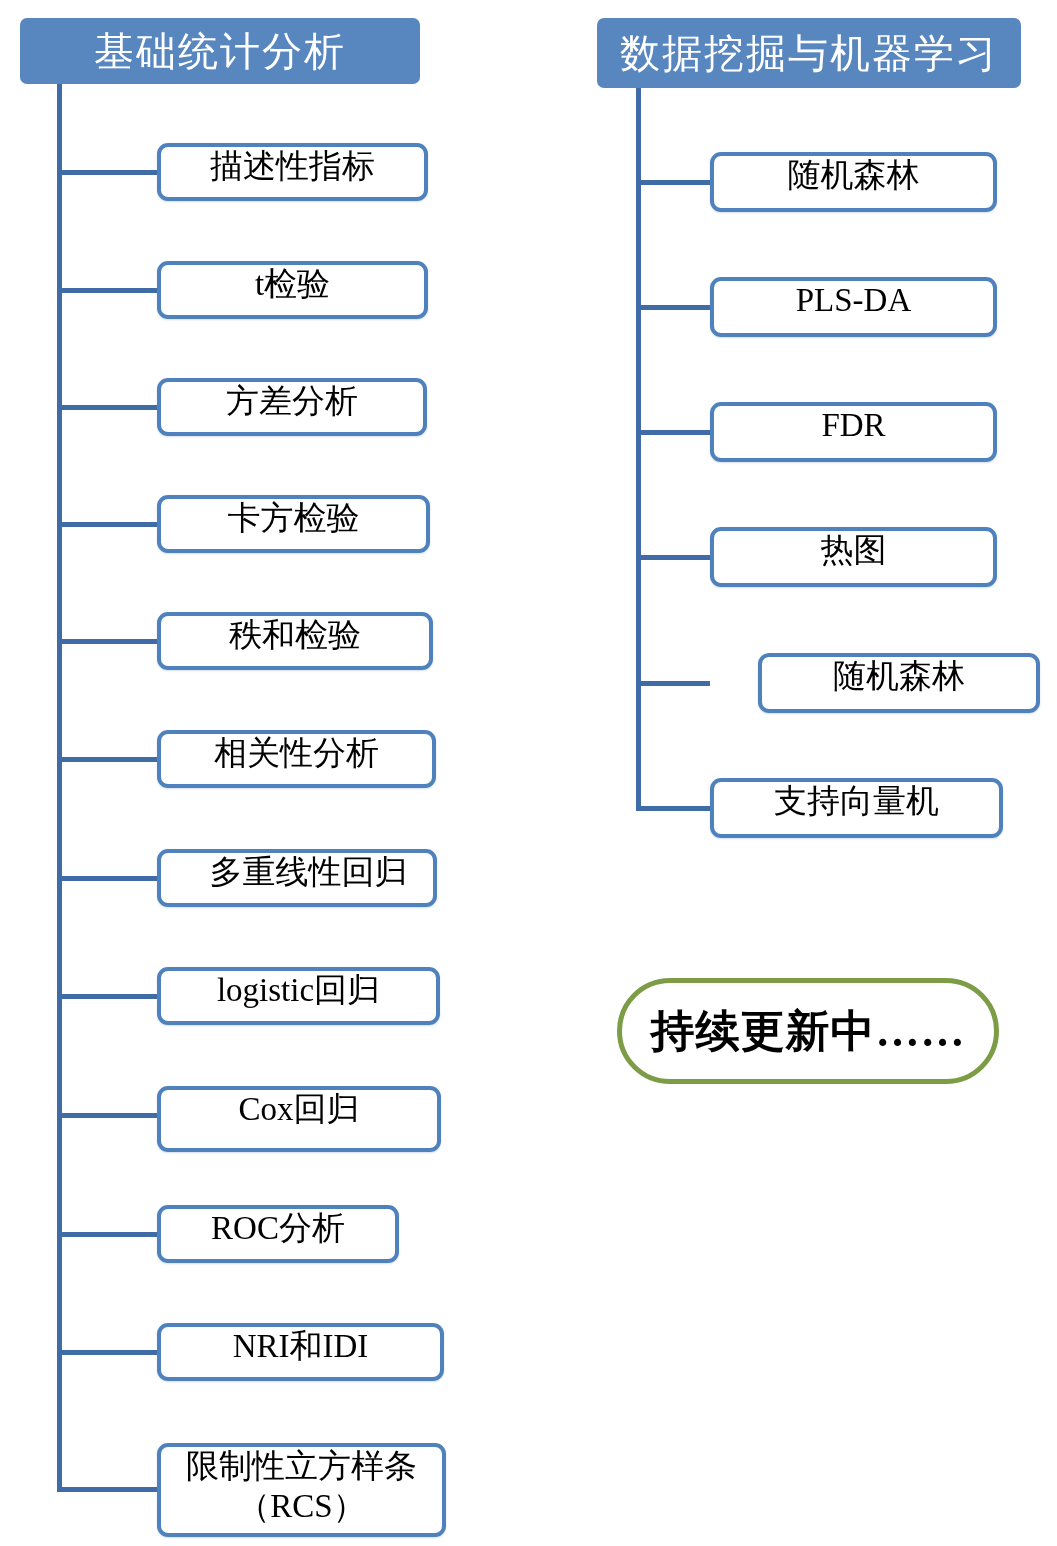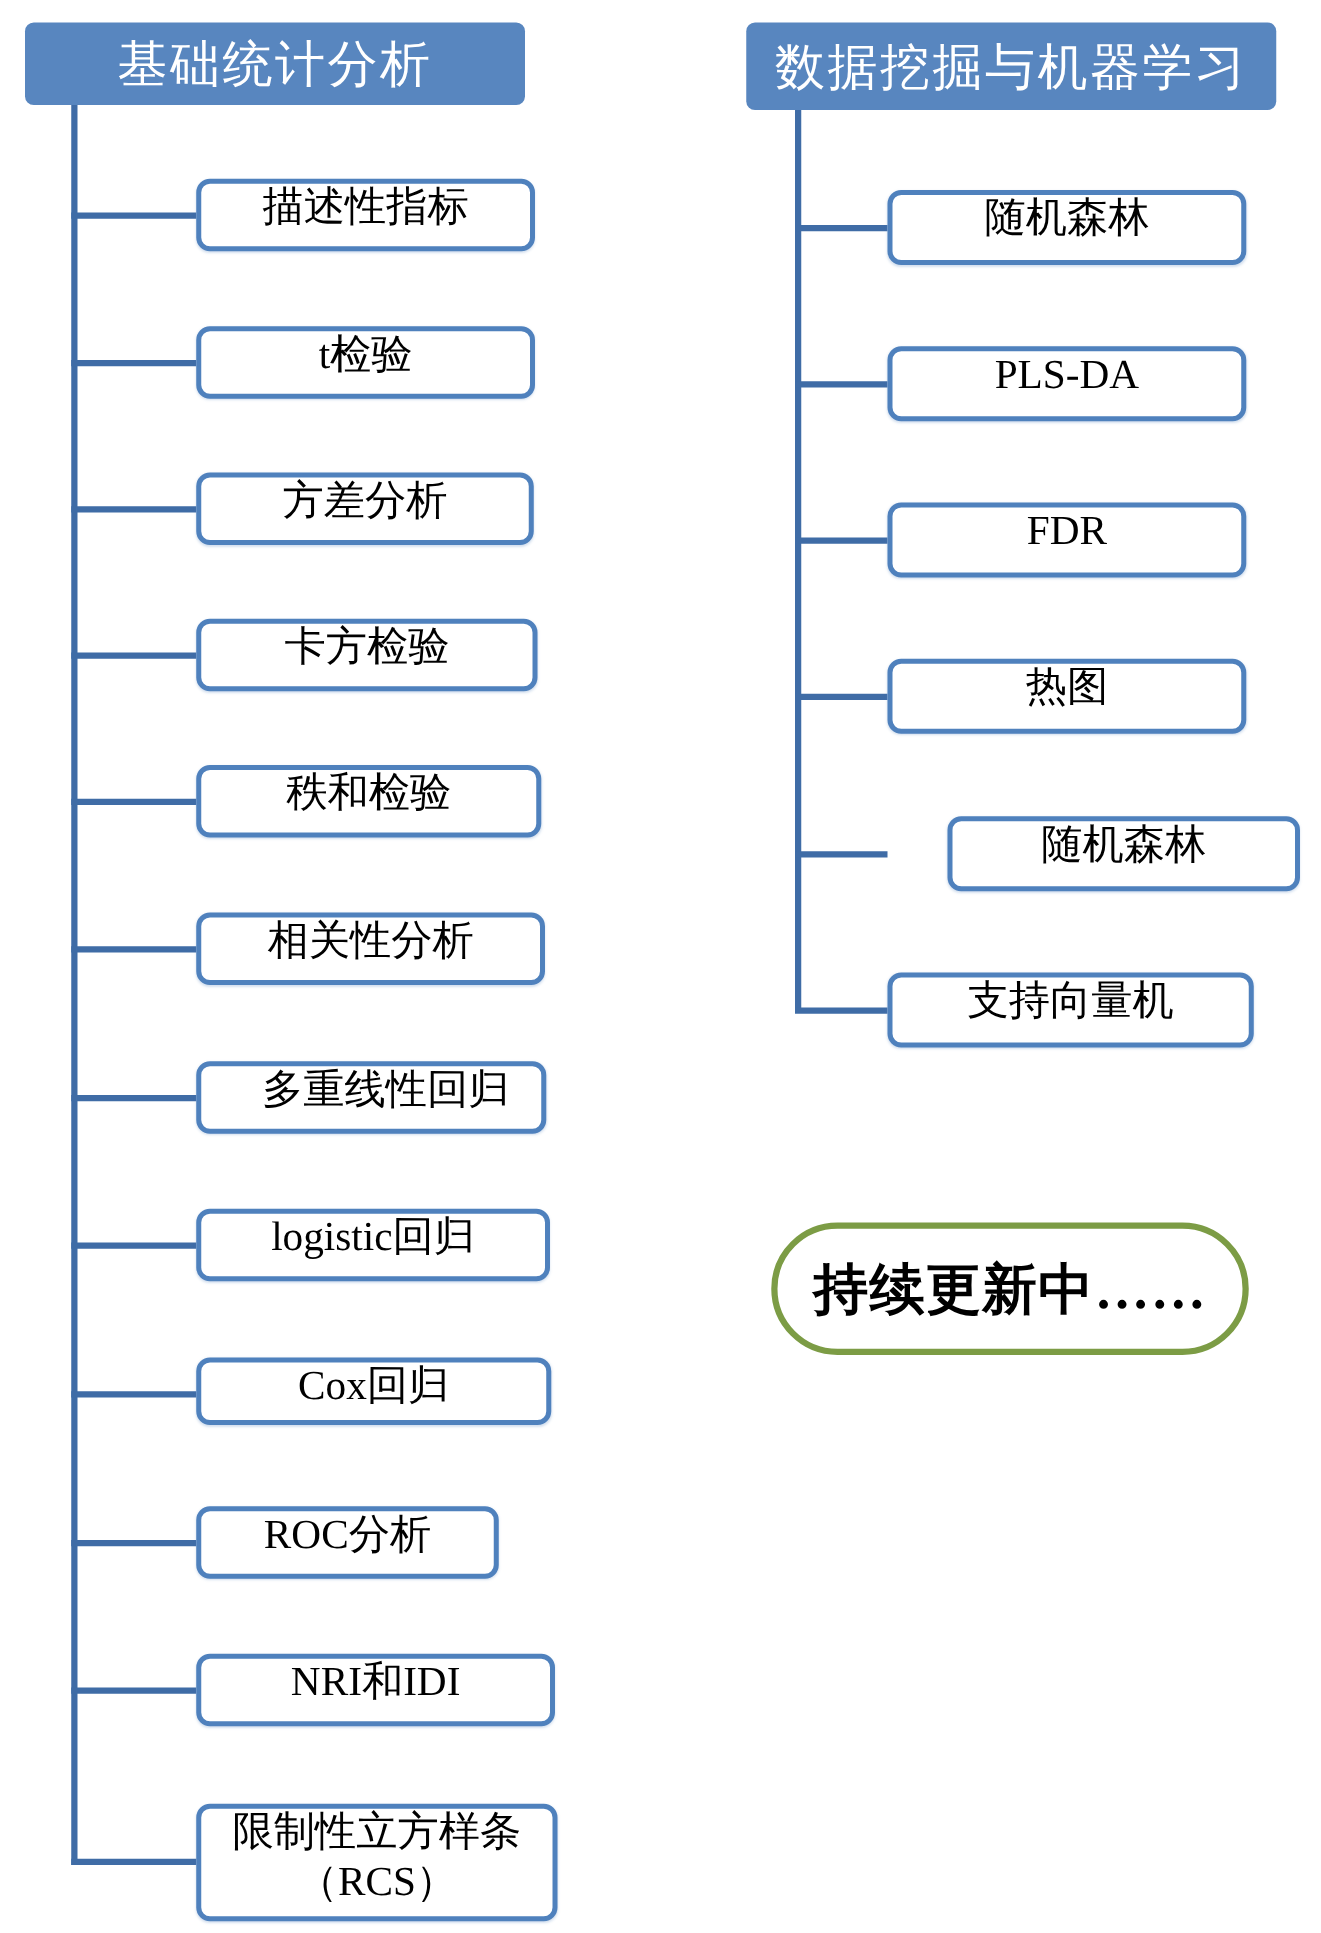--- a/index.html
+++ b/index.html
@@ -110,21 +110,21 @@
   <div class="node" style="left:157px;top:849px;width:280px;height:58px;padding-left:23px;">
     <span>多重线性回归</span>
   </div>
 
   <div class="connector" style="left:57px;top:994px;width:100px;"></div>
   <div class="node" style="left:157px;top:967px;width:283px;height:58px;">
     <span>logistic回归</span>
   </div>
 
   <div class="connector" style="left:57px;top:1113px;width:100px;"></div>
-  <div class="node" style="left:157px;top:1086px;width:284px;height:54px;">
+  <div class="node" style="left:157px;top:1086px;width:284px;height:66px;">
     <span>Cox回归</span>
   </div>
 
   <div class="connector" style="left:57px;top:1232px;width:100px;"></div>
   <div class="node" style="left:157px;top:1205px;width:242px;height:58px;">
     <span>ROC分析</span>
   </div>
 
   <div class="connector" style="left:57px;top:1350px;width:100px;"></div>
   <div class="node" style="left:157px;top:1323px;width:287px;height:58px;">

